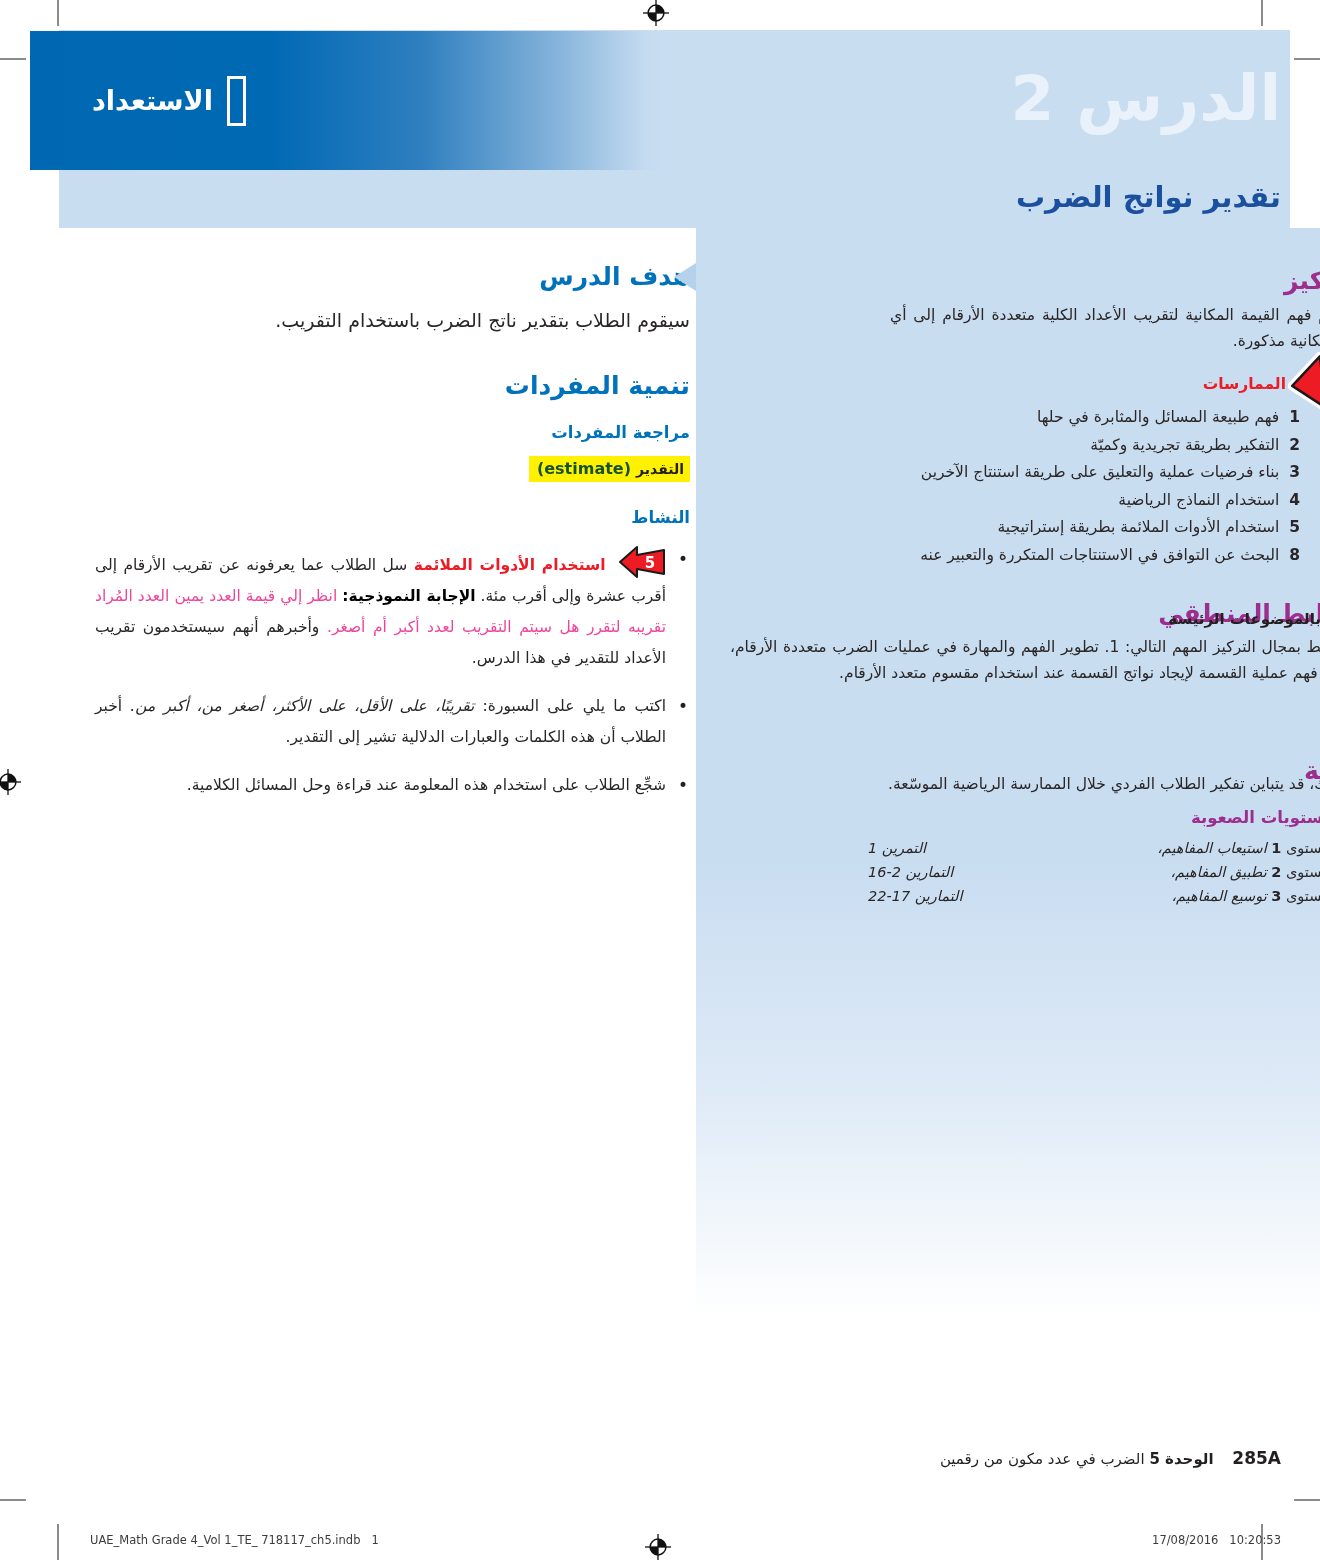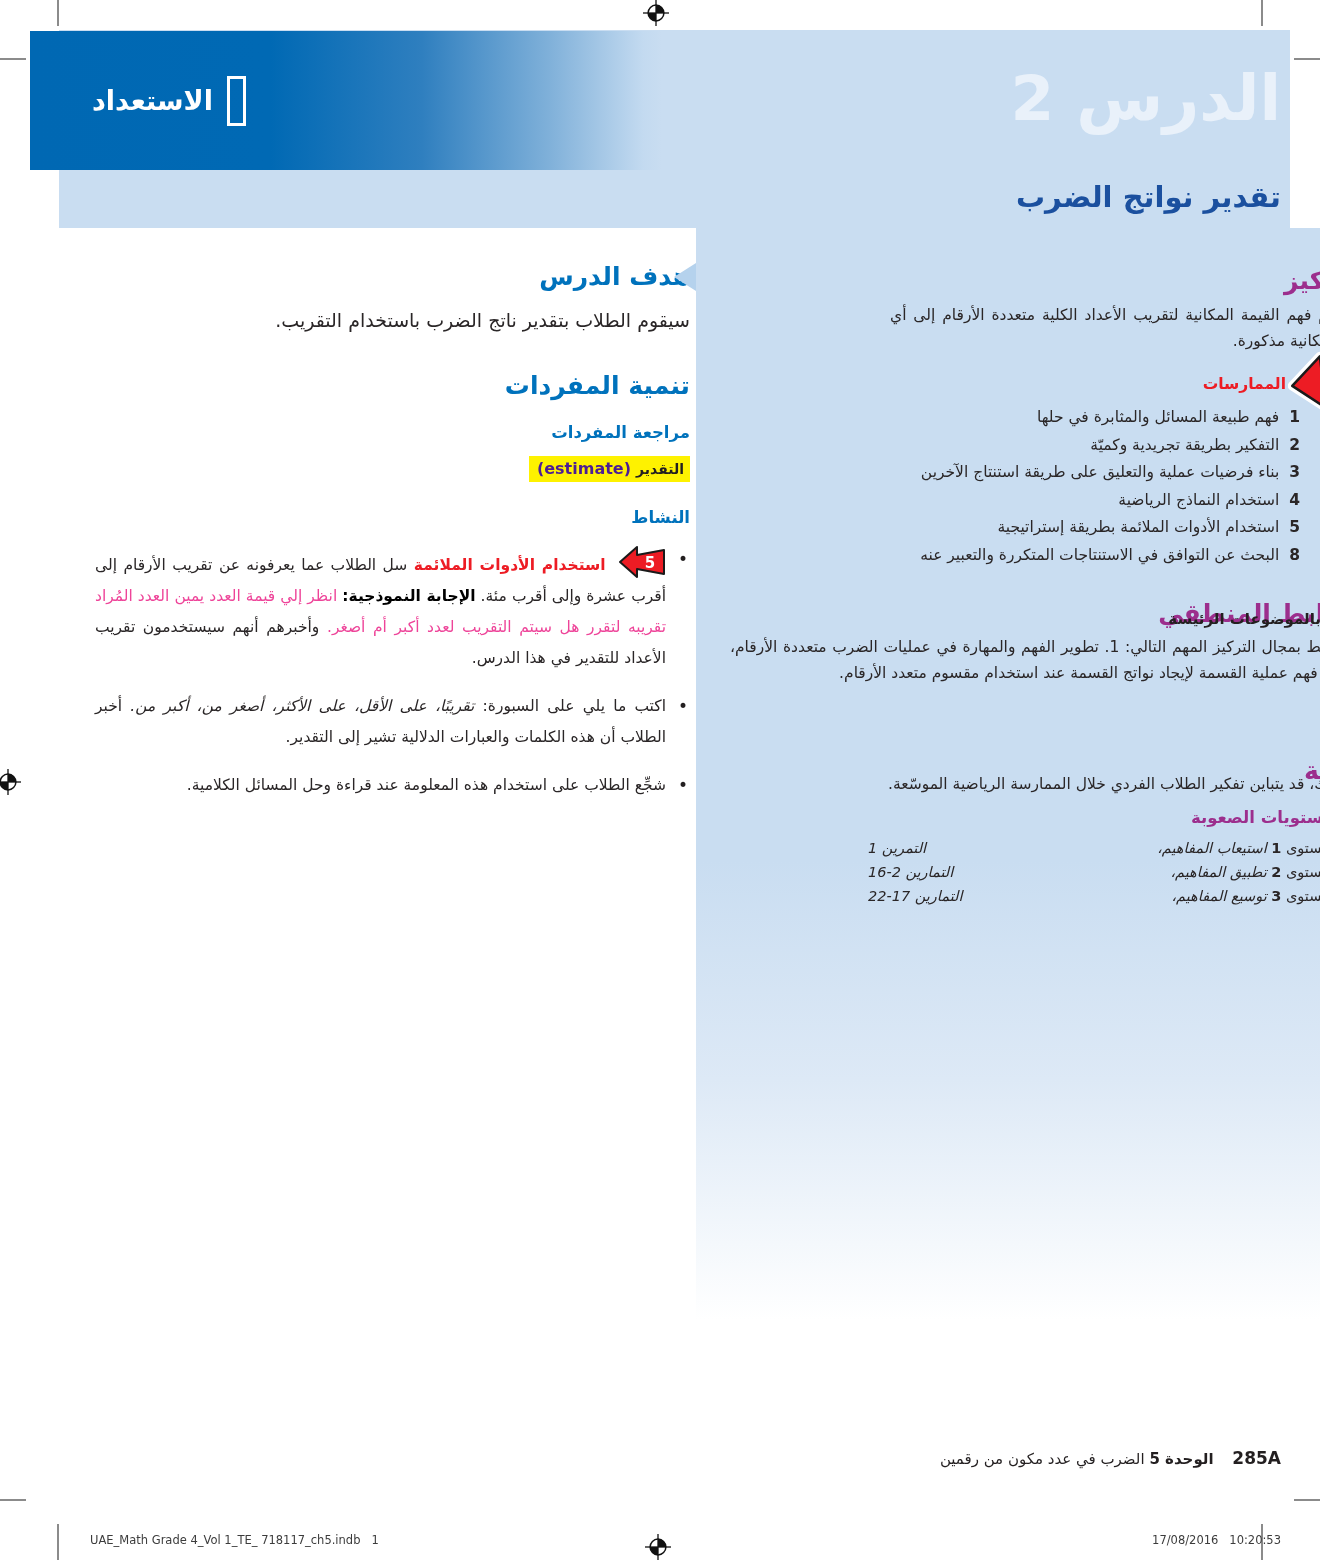--- a/index.html
+++ b/index.html
@@ -25,21 +25,21 @@
   .left-col{position:absolute;left:95px;top:262px;width:595px;direction:rtl;}
   .h-sec{position:relative;font-size:25px;font-weight:bold;color:#0072bc;line-height:30px;padding-left:4px;}
   .h-sec .hd-text{display:inline-block;padding-left:4px;}
   .tri{position:absolute;width:0;height:0;border-top:14px solid transparent;border-bottom:14px solid transparent;top:1px;}
   .tri-blue{border-right:22px solid #b5d2ed;right:-6px;}
   .body-txt{font-size:19px;line-height:25px;color:#2a2627;}
   .mt{margin-top:16px;}
   .h-sub{font-size:16.5px;font-weight:bold;color:#0072bc;}
   .term-chip{display:inline-block;background:#fef200;padding:3px 6px 4px 8px;margin-top:14px;}
   .term-ar{font-size:14px;font-weight:bold;color:#231f20;}
-  .term-en{font-size:16px;font-weight:bold;color:#4c1d95;direction:ltr;unicode-bidi:embed;}
+  .term-en{font-size:16px;font-weight:bold;color:#14532d;direction:ltr;unicode-bidi:embed;}
   .bullets{margin-top:10px;}
   .b-item{position:relative;padding-right:24px;text-align:justify;font-size:15.5px;line-height:31px;margin-top:17px;}
   .b-dot{position:absolute;right:2px;top:0;font-size:17px;color:#231f20;}
   .red-b{color:#ed1c24;font-weight:bold;}
   .pink{color:#ee4499;}
   .pink-b{color:#000000;font-weight:bold;margin-top:43px;}
   .it{font-style:italic;}
   .arrow5{vertical-align:-9px;margin-left:6px;}
 
   

